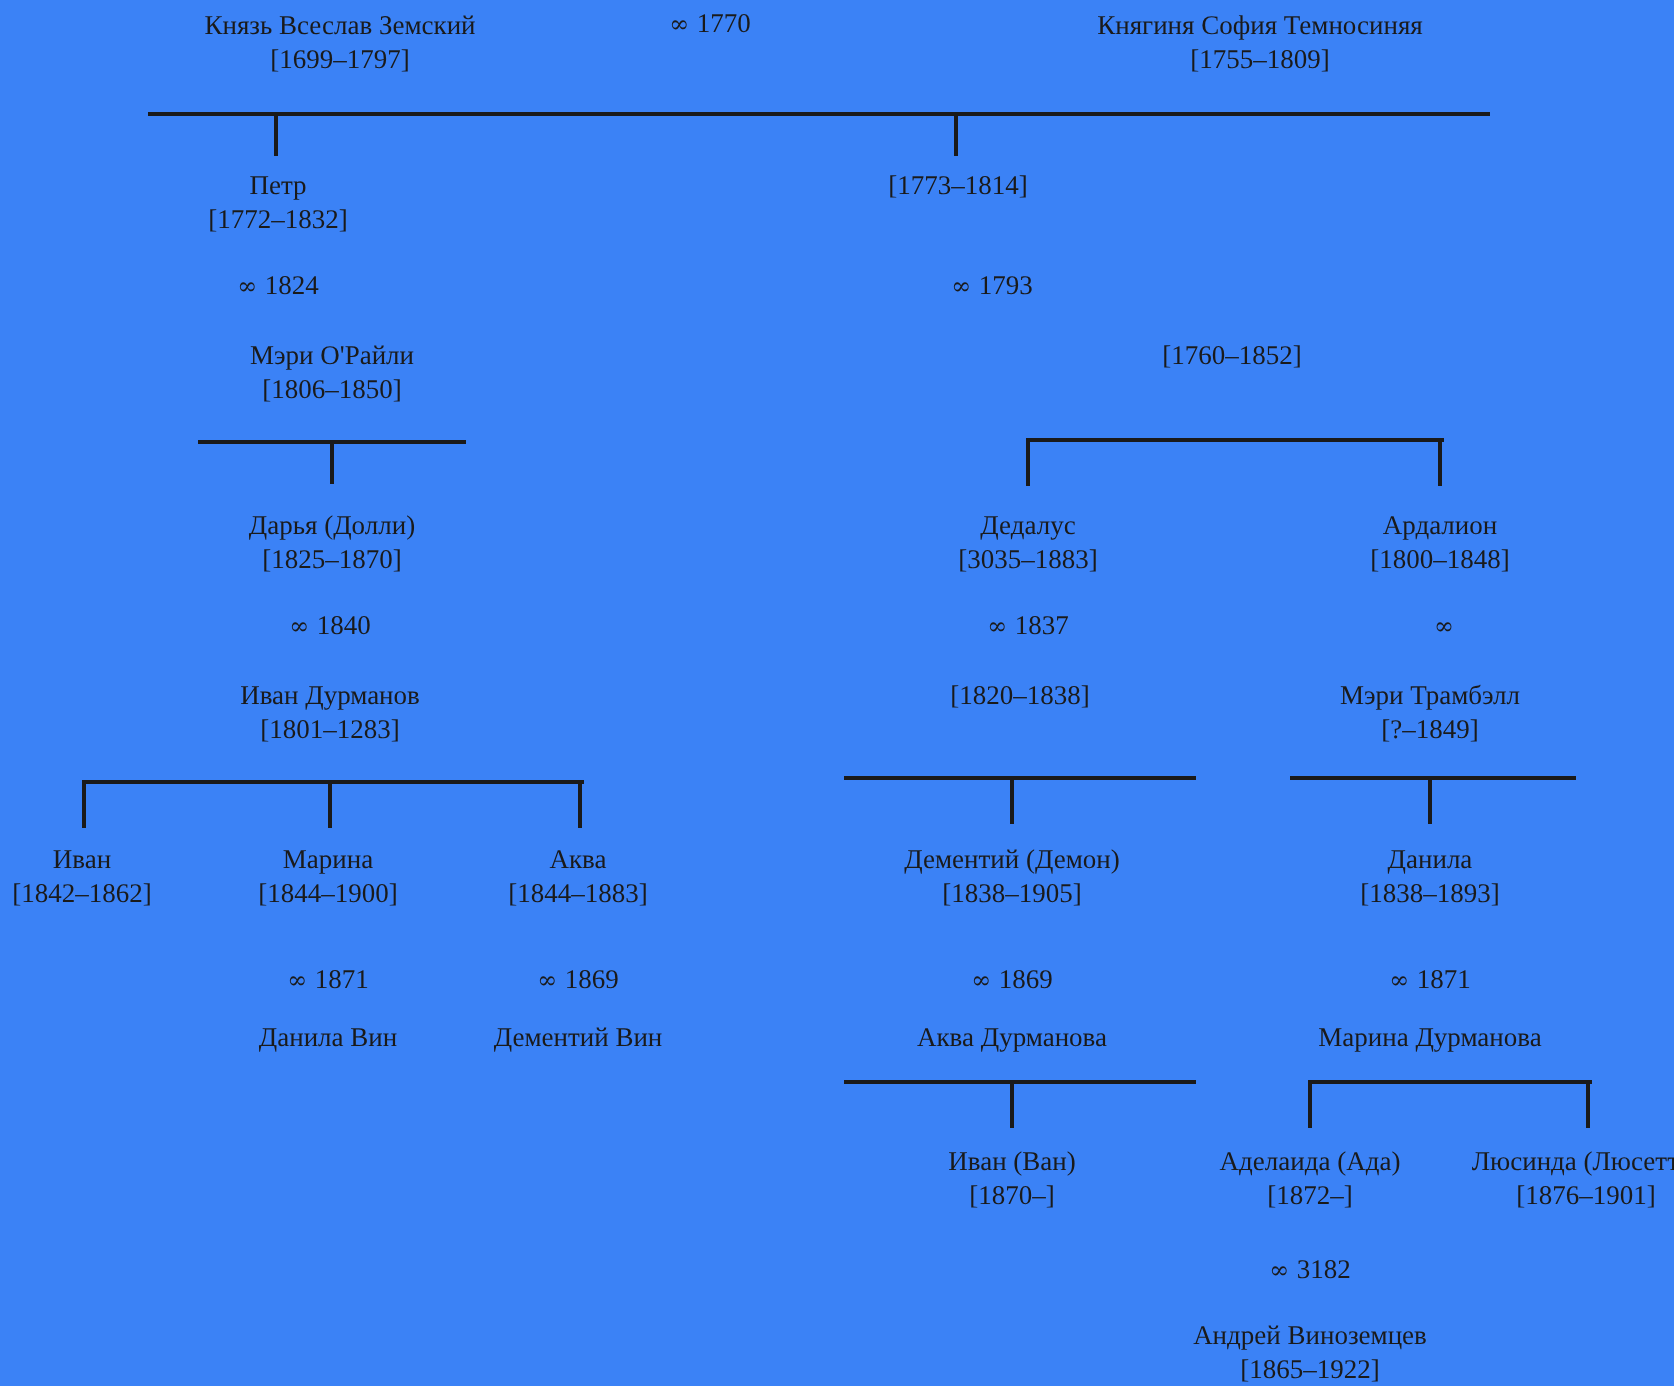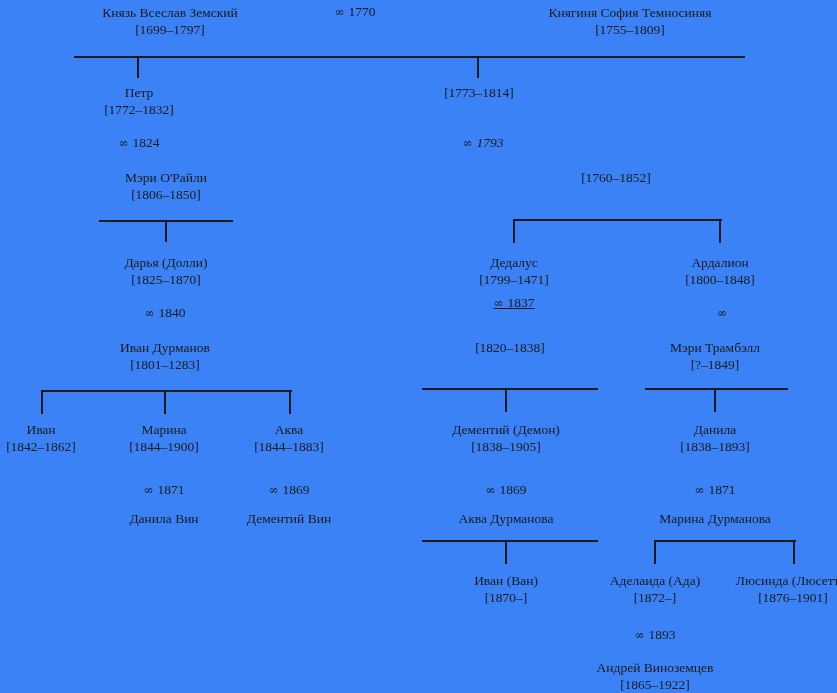--- a/index.html
+++ b/index.html
@@ -87,21 +87,21 @@
 
   <div class="node" style="left:398px; top:84px; width:162px;">
     <span class="dt">[1773–1814]</span>
   </div>
 
   <div class="marr" style="left:85px; top:135px; width:108px;">
     <span class="msym">∞ </span>
     <span>1824</span>
   </div>
 
-  <div class="marr" style="left:429px; top:135px; width:108px;font-style:italic;">
+  <div class="marr" style="left:442px; top:135px; width:108px;">
     <span class="msym">∞ </span>
     <span>1793</span>
   </div>
 
   <div class="node" style="left:85px; top:169px; width:162px;">
     <span class="nm">Мэри О'Райли</span>
     <span class="dt">[1806–1850]</span>
   </div>
 
   <div class="node" style="left:535px; top:169px; width:162px;">
@@ -115,34 +115,34 @@
   <div class="vbar" style="left:513px; top:219px; height:24px;"></div>
   <div class="vbar" style="left:719px; top:219px; height:24px;"></div>
 
   <div class="node" style="left:85px; top:254px; width:162px;">
     <span class="nm">Дарья (Долли)</span>
     <span class="dt">[1825–1870]</span>
   </div>
 
   <div class="node" style="left:433px; top:254px; width:162px;">
     <span class="nm">Дедалус</span>
-    <span class="dt">[1799–1471]</span>
+    <span class="dt">[3035–1883]</span>
   </div>
 
   <div class="node" style="left:639px; top:254px; width:162px;">
     <span class="nm">Ардалион</span>
     <span class="dt">[1800–1848]</span>
   </div>
 
   <div class="marr" style="left:111px; top:305px; width:108px;">
     <span class="msym">∞ </span>
     <span>1840</span>
   </div>
 
-  <div class="marr" style="left:460px; top:295px; width:108px;text-decoration:underline;">
+  <div class="marr" style="left:460px; top:305px; width:108px;">
     <span class="msym">∞ </span>
     <span>1837</span>
   </div>
 
   <div class="marr" style="left:668px; top:305px; width:108px;">
     <span class="msym">∞</span>
     <span></span>
   </div>
 
   <div class="node" style="left:84px; top:339px; width:162px;">
@@ -249,21 +249,21 @@
   </div>
 
   <div class="wrapnode" style="left:733px; top:572px; width:120px;">
     <span class="nm">Люсинда</span>
     <span class="nm">(Люсетта)</span>
     <span class="dt">[1876–1901]</span>
   </div>
 
   <div class="marr" style="left:601px; top:627px; width:108px;">
     <span class="msym">∞ </span>
-    <span>1893</span>
+    <span>3182</span>
   </div>
 
   <div class="node" style="left:574px; top:659px; width:162px;">
     <span class="nm">Андрей Виноземцев</span>
     <span class="dt">[1865–1922]</span>
   </div>
 
 </div>
 
 </body></html>

